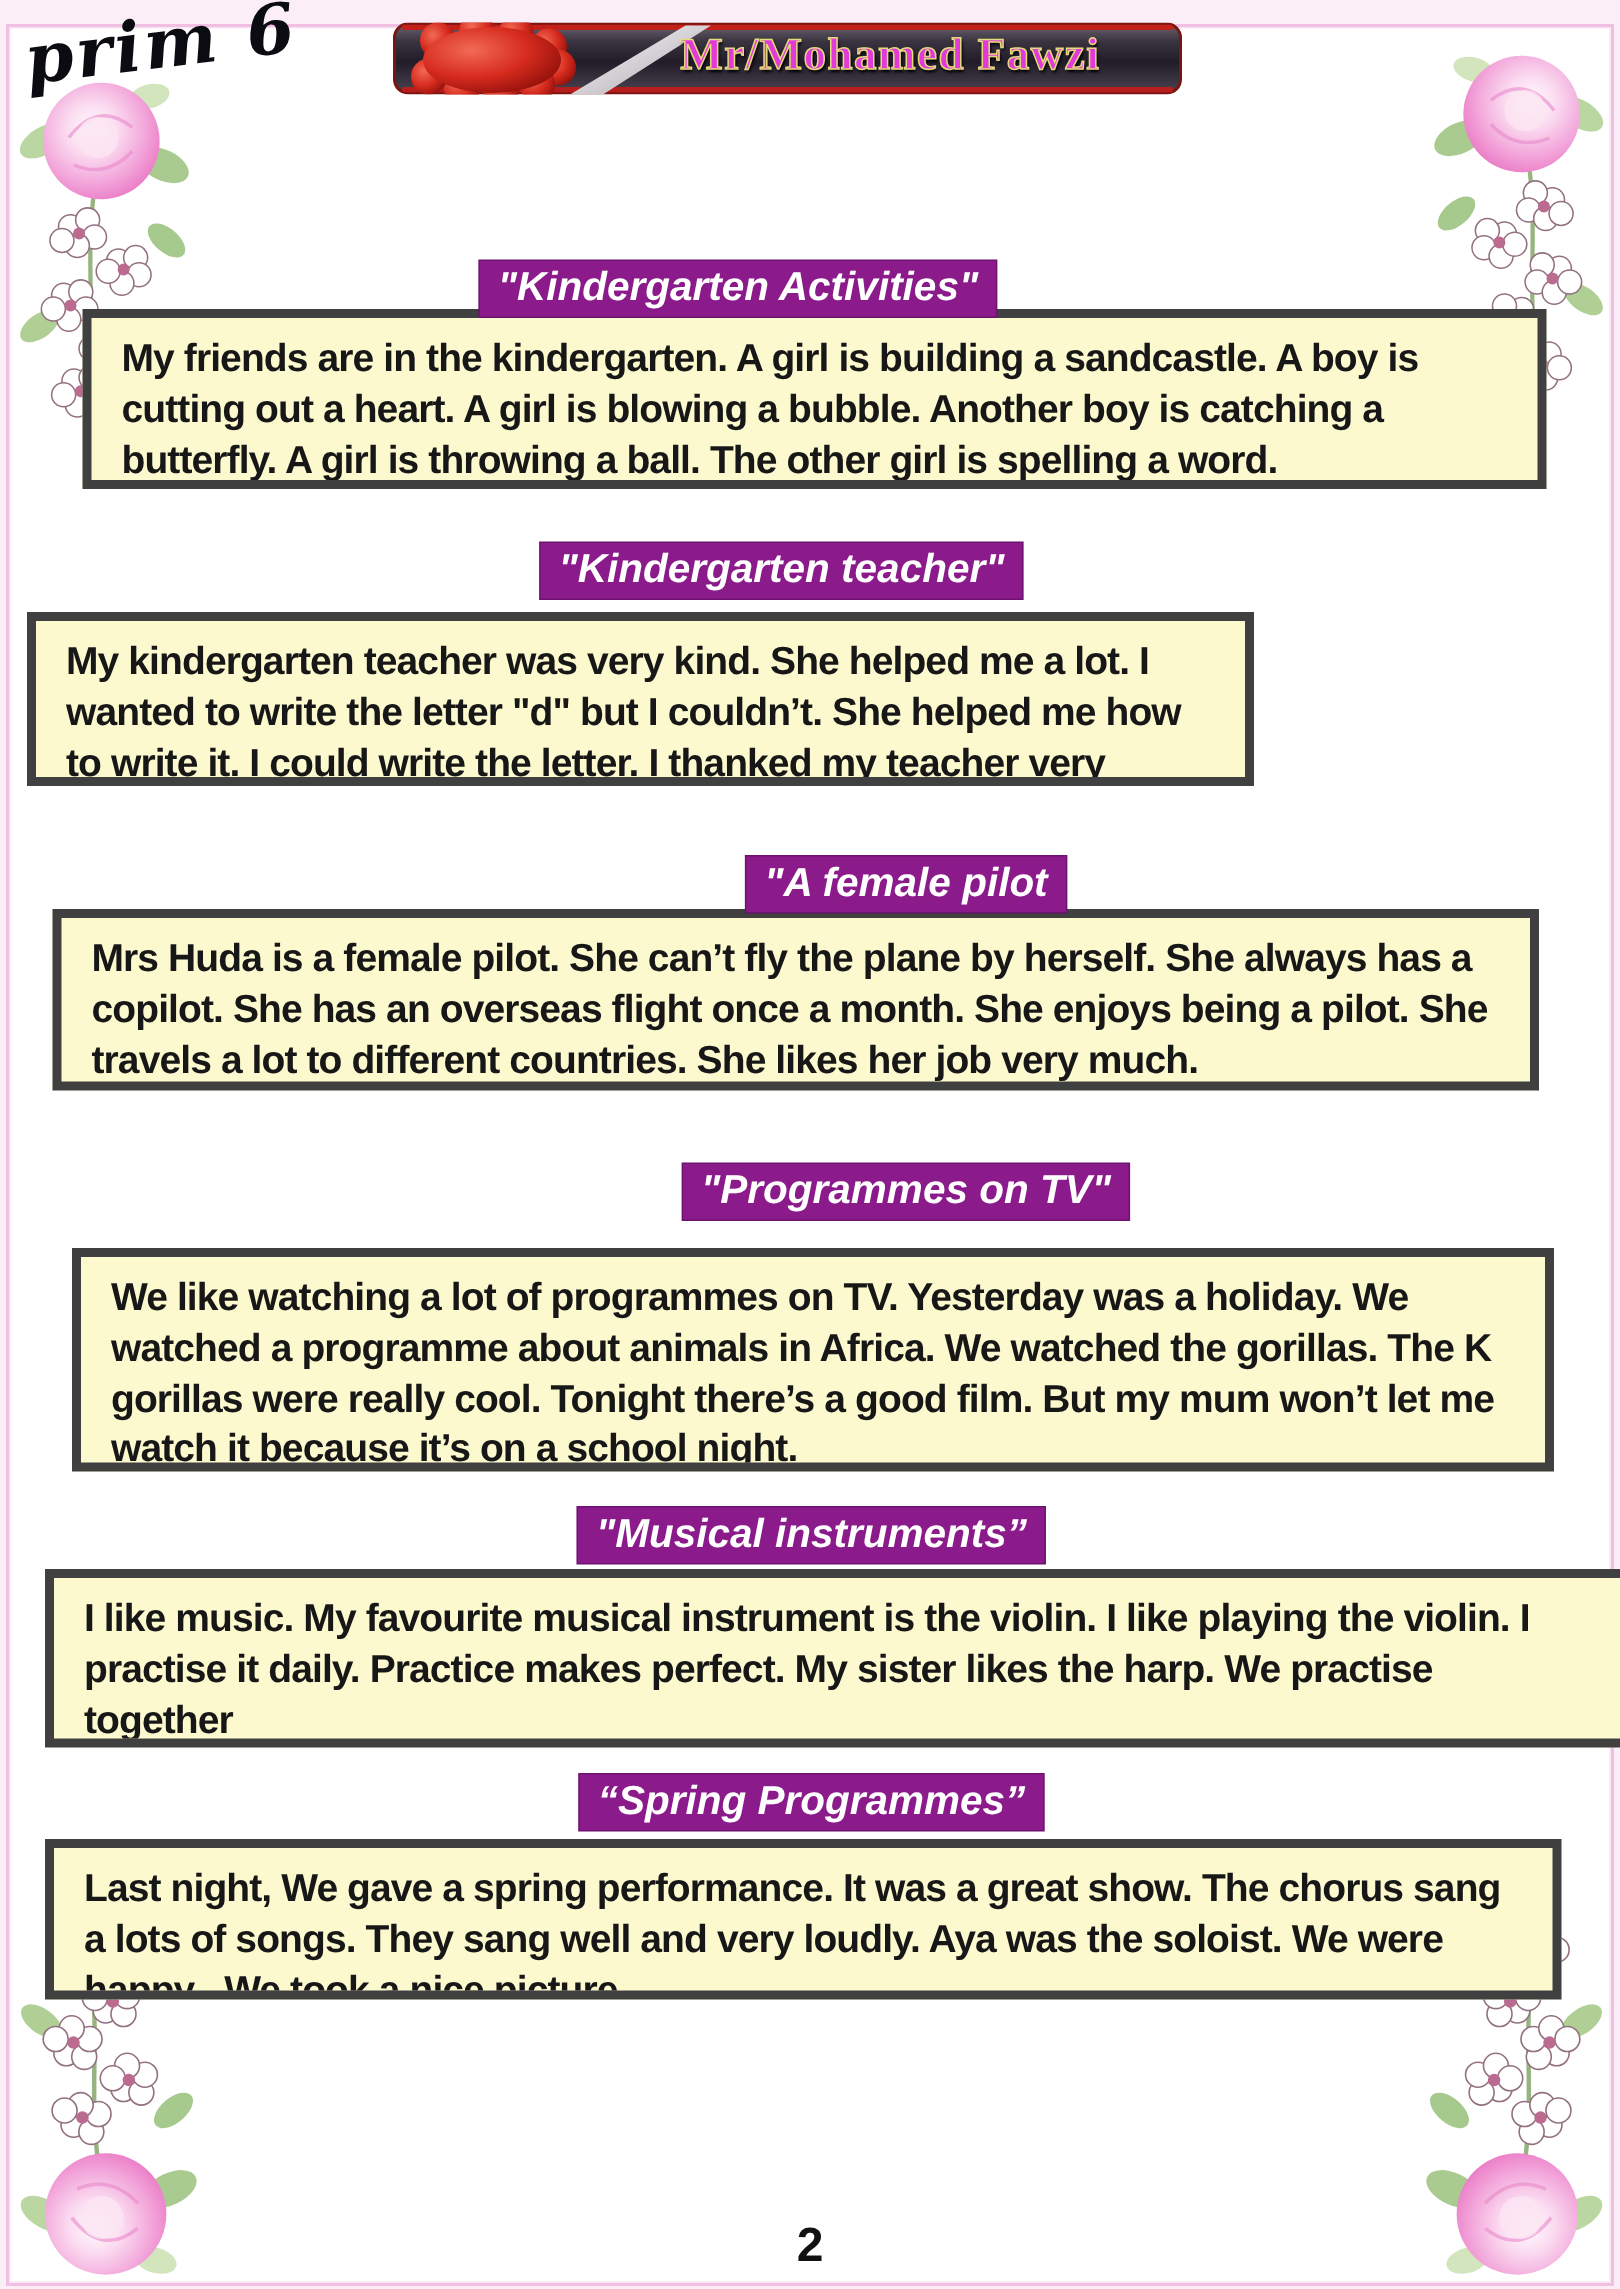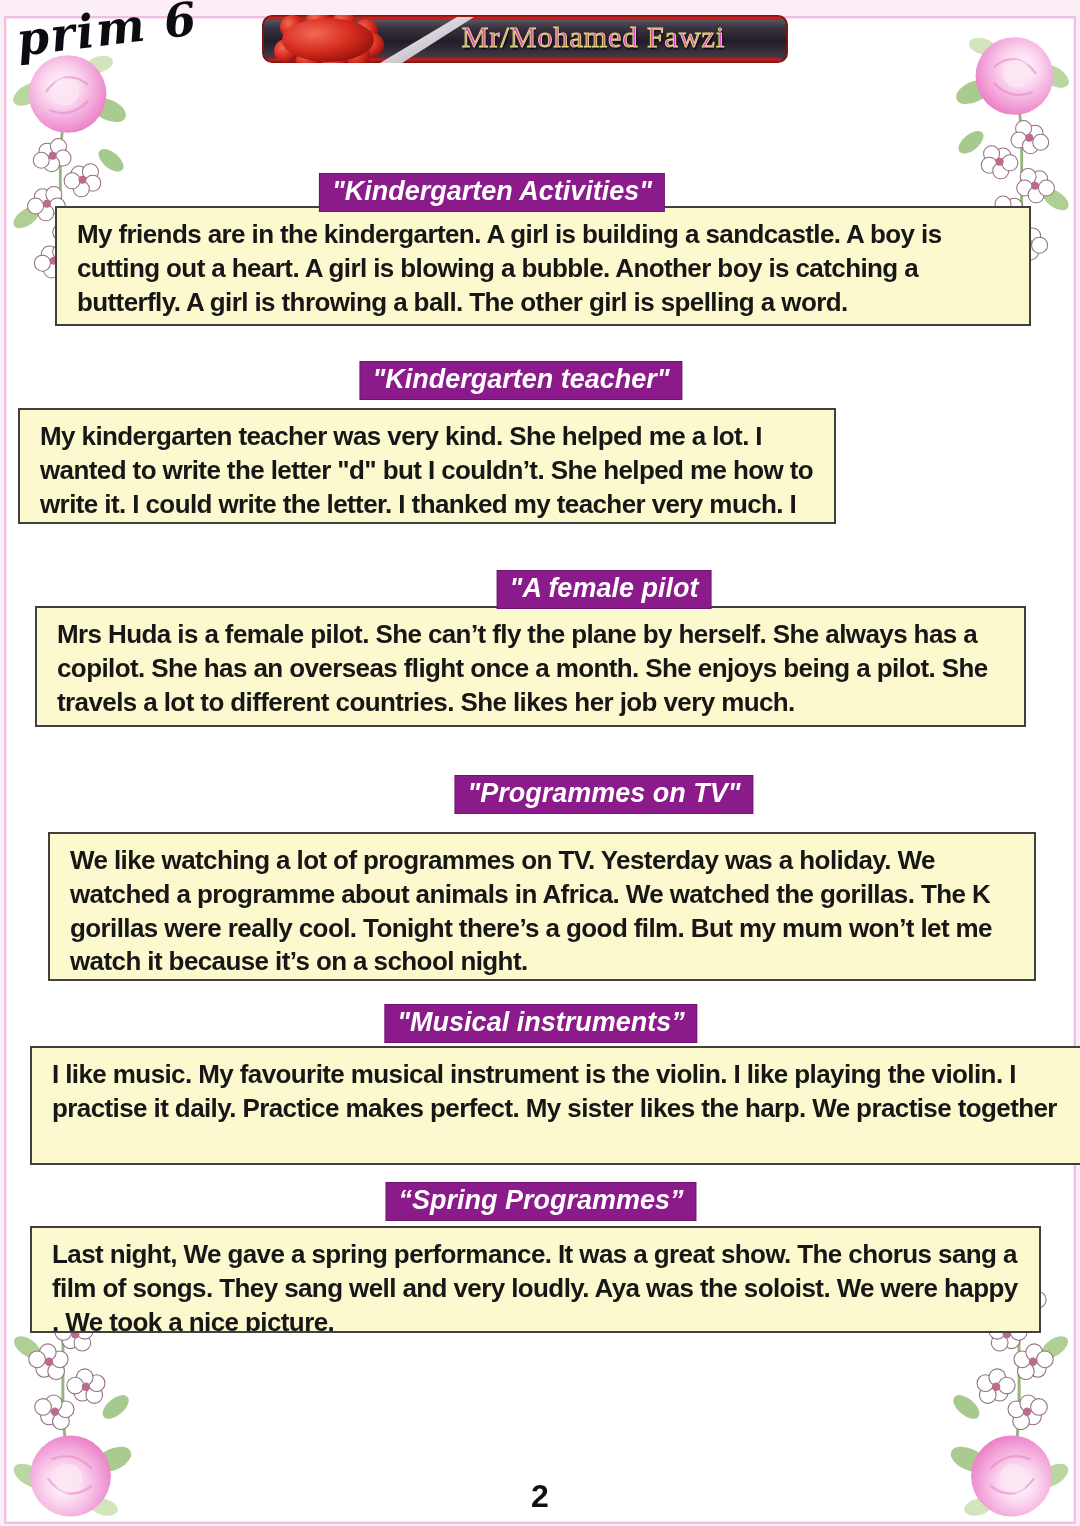--- a/index.html
+++ b/index.html
@@ -28,21 +28,21 @@
     z-index:5;
   }
 
   
   .banner{position:absolute;left:262px;top:15px;width:526px;height:48px;z-index:5;}
   .banner svg{position:absolute;inset:0;}
   .banner-text{
     position:absolute;left:145px;right:8px;top:5px;
     text-align:center;
     font-family:"Liberation Serif", serif;
-    font-weight:normal;font-size:30px;
+    font-weight:bold;font-size:30px;
     color:#e23ad8;
     -webkit-text-stroke:1px #e3da7c;
     text-shadow:1px 2px 2px #000000;
     letter-spacing:1px;
     white-space:nowrap;
   }
 
   
   .flower{position:absolute;opacity:.92;pointer-events:none;}
   .fl-tl{left:6px;top:46px;width:130px;height:240px;}
@@ -66,21 +66,21 @@
   .t2{left:521px;top:362px;}
   .t3{left:604px;top:571px;}
   .t4{left:604px;top:776px;}
   .t5{left:541px;top:1005px;}
   .t6{left:541px;top:1183px;}
 
   
   .sec-box{
     position:absolute;
     background:#fcf9cf;
-    border:2px solid #404040;
+    border:6px solid #404040;
     color:#171717;
     font-weight:bold;
     font-size:26px;line-height:1.3;
     letter-spacing:-0.6px;
     padding:10px 20px;
     box-sizing:border-box;
     overflow:hidden;
     z-index:2;
   }
   .b1{left:55px;top:206px;width:976px;height:120px;}
@@ -225,17 +225,17 @@
   <div class="sec-title t3">"A female pilot</div>
   <div class="sec-box b3">Mrs Huda is a female pilot. She can’t fly the plane by herself. She always has a copilot. She has an overseas flight once a month. She enjoys being a pilot. She travels a lot to different countries. She likes her job very much.</div>
 
   <div class="sec-title t4">"Programmes on TV"</div>
   <div class="sec-box b4">We like watching a lot of programmes on TV. Yesterday was a holiday. We watched a programme about animals in Africa. We watched the gorillas. The K gorillas were really cool. Tonight there’s a good film. But my mum won’t let me watch it because it’s on a school night.</div>
 
   <div class="sec-title t5">"Musical instruments”</div>
   <div class="sec-box b5">I like music. My favourite musical instrument is the violin. I like playing the violin. I practise it daily. Practice makes perfect. My sister likes the harp. We practise together</div>
 
   <div class="sec-title t6">“Spring Programmes”</div>
-  <div class="sec-box b6">Last night, We gave a spring performance. It was a great show. The chorus sang a film of songs. They sang well and very loudly. Aya was the soloist. We were happy . We took a nice picture.</div>
+  <div class="sec-box b6">Last night, We gave a spring performance. It was a great show. The chorus sang a lots of songs. They sang well and very loudly. Aya was the soloist. We were happy . We took a nice picture.</div>
 
   <div class="page-num">2</div>
 
 </div>
 
 </body></html>

